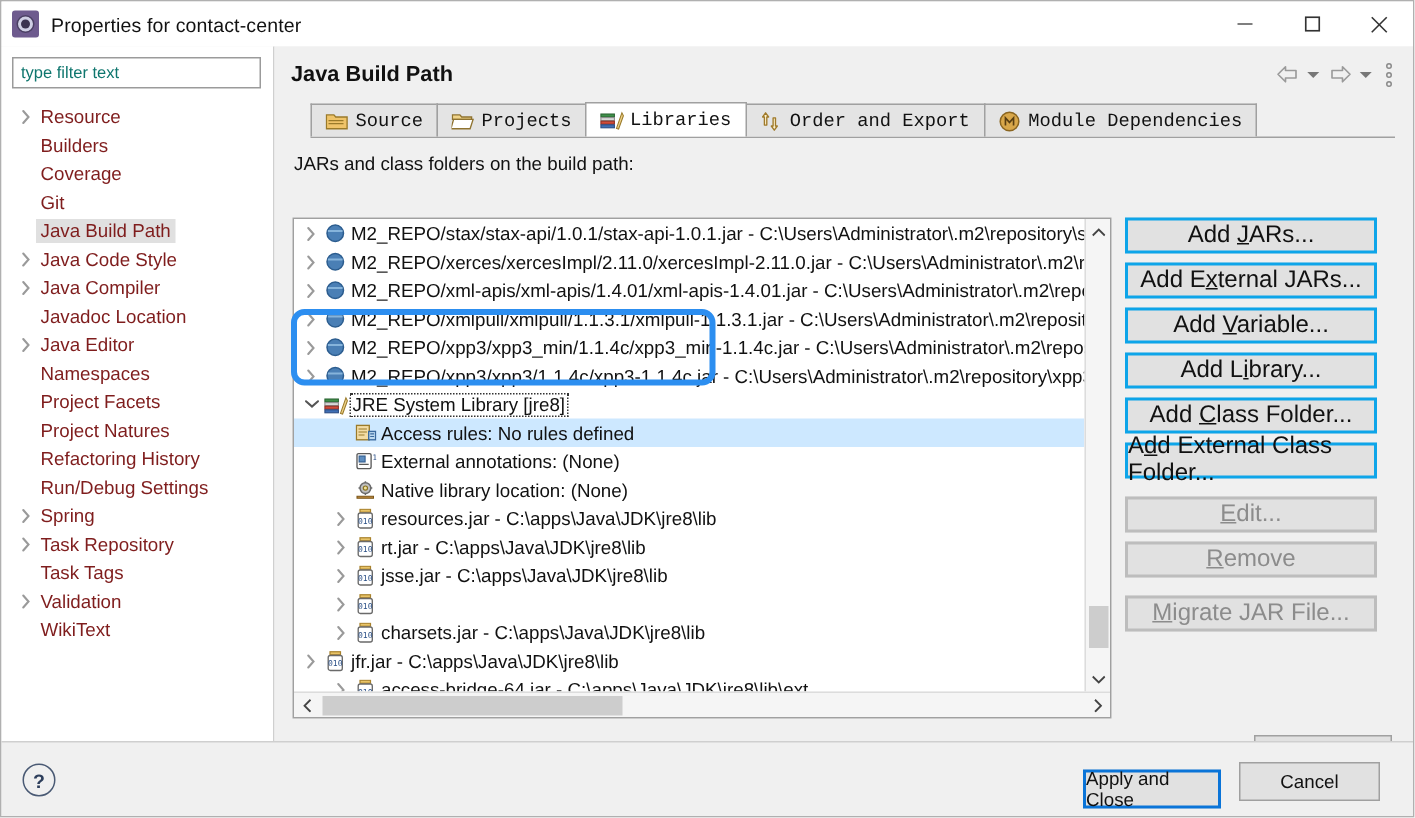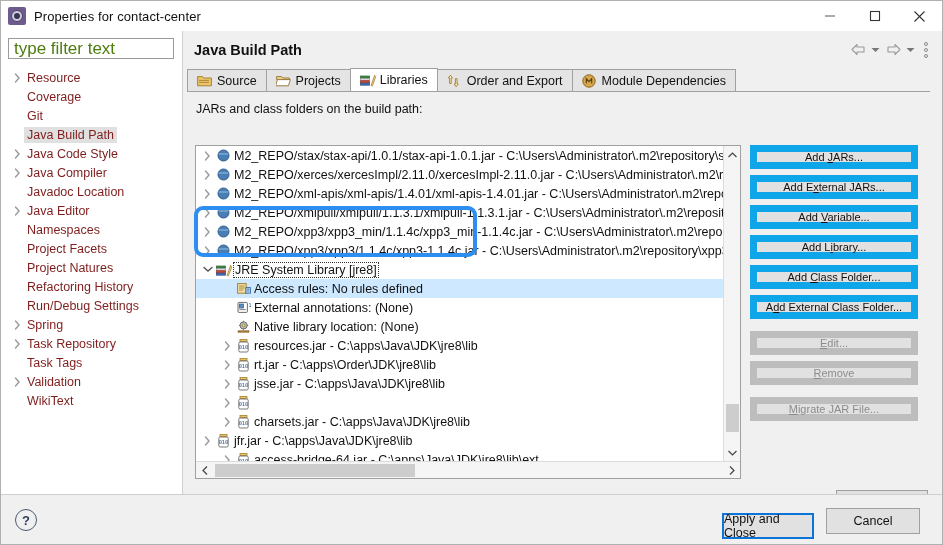--- a/index.html
+++ b/index.html
@@ -21,40 +21,40 @@
   .title-icon .ring{position:absolute;left:3px;top:3px;width:12px;height:12px;border-radius:50%;background:#cfcfe4;border:1.5px solid #4a3f63;box-sizing:border-box;}
   .title-icon .dot{position:absolute;left:6px;top:6px;width:6px;height:6px;border-radius:50%;background:#3b3350;}
   .title-text{font-size:13px;color:#111;letter-spacing:.1px;}
   .wincontrols{margin-left:auto;display:flex;height:30px;}
   .wc{width:45px;height:30px;display:flex;align-items:center;justify-content:center;color:#444;font-size:13px;}
   .wc svg{display:block;}
 
   
   .leftpane{position:absolute;left:0;top:30px;width:182px;height:463px;background:#ffffff;border-right:1px solid #cfcfcf;box-sizing:border-box;}
   .filterbox{margin:7px 8px 0 7px;height:21px;border:1px solid #9b9b9b;background:#fff;display:flex;align-items:center;box-sizing:border-box;}
-  .filterbox span{padding-left:5px;color:#4d7c0f;font-size:17px;}
+  .filterbox span{padding-left:5px;color:#0f766e;font-size:11px;}
   .tree{margin-top:9px;}
   .tnode{height:19px;display:flex;align-items:center;padding-left:9px;cursor:default;white-space:nowrap;}
   .tarrow{width:14px;flex:0 0 14px;display:flex;align-items:center;justify-content:center;color:#8a8a8a;}
   .tarrow svg{display:block;}
   .tlabel{font-size:12.5px;color:#7f1d1d;padding:1px 3px;}
   .tnode.sel .tlabel{background:#e0e0e0;}
 
   
   .rightpane{position:absolute;left:182px;top:30px;width:759px;height:463px;background:#f0f0f0;box-sizing:border-box;}
   .pgheader{height:37px;display:flex;align-items:center;padding-left:11px;}
   .pgtitle{font-size:14.5px;font-weight:bold;color:#111;}
   .navbtns{margin-left:auto;display:flex;align-items:center;padding-right:8px;gap:1px;}
   .navarrow{width:20px;height:22px;display:flex;align-items:center;justify-content:center;}
   .navcaret{width:13px;height:22px;display:flex;align-items:center;justify-content:center;color:#666;}
   .navmenu{width:16px;height:22px;display:flex;flex-direction:column;align-items:center;justify-content:center;gap:2px;}
   .navmenu i{width:4px;height:4px;border:1px solid #8a8a8a;border-radius:50%;box-sizing:border-box;display:block;}
 
   
-  .tabstrip{position:relative;margin:0 12px 0 4px;height:23px;border-bottom:1px solid #a0a0a0;display:flex;align-items:flex-end;}
+  .tabstrip{position:relative;margin:0 12px 0 24px;height:23px;border-bottom:1px solid #a0a0a0;display:flex;align-items:flex-end;font-family:Liberation Mono, monospace;}
   .tab{height:22px;display:flex;align-items:center;gap:5px;padding:0 9px;border:1px solid #a0a0a0;border-bottom:none;background:#e4e4e4;font-size:12.5px;color:#111;box-sizing:border-box;margin-right:-1px;position:relative;}
   .tab.active{background:#ffffff;height:23px;z-index:2;color:#111;}
   .tabico{width:15px;height:14px;position:relative;flex:0 0 15px;}
 
   .listlabel{margin:10px 0 3px 13px;font-size:12.5px;color:#111;}
 
   
   .treebox{position:absolute;left:12px;top:114px;width:546px;height:334px;border:1px solid #a0a0a0;background:#fff;box-sizing:border-box;overflow:hidden;}
   .treeinner{position:absolute;left:0;top:0;right:17px;top:0;bottom:17px;overflow:hidden;}
   .jrow{height:19px;display:flex;align-items:center;white-space:nowrap;font-size:12.5px;color:#111;padding-left:4px;}
@@ -70,21 +70,21 @@
   .vsb .arr.bot{position:absolute;bottom:0;left:0;}
   .vsb .thumb{position:absolute;left:2px;width:13px;background:#cdcdcd;}
   
   .hsb{position:absolute;left:0;bottom:0;right:0;height:17px;background:#f5f5f5;border-top:1px solid #dcdcdc;box-sizing:border-box;}
   .hsb .arr{position:absolute;top:0;width:17px;height:17px;display:flex;align-items:center;justify-content:center;color:#5a5a5a;font-size:10px;}
   .hsb .arr.l{left:0;} .hsb .arr.r{right:0;}
   .hsb .thumb{position:absolute;top:2px;left:19px;width:200px;height:13px;background:#cdcdcd;}
 
   
   .btncol{position:absolute;left:567px;top:114px;width:168px;}
-  .ebtn{width:168px;height:24px;margin-bottom:6px;border:7px solid #0ea5e9;background:#e1e1e1;font-size:11px;color:#111;display:flex;align-items:center;justify-content:center;box-sizing:border-box;}
+  .ebtn{width:168px;height:24px;margin-bottom:6px;border:2px solid #0ea5e9;background:#e1e1e1;font-size:16px;color:#111;display:flex;align-items:center;justify-content:center;box-sizing:border-box;}
   .ebtn u{text-decoration:underline;}
   .ebtn.disabled{color:#8c8c8c;background:#e1e1e1;border-color:#bdbdbd;}
   .ebtn.gap{margin-top:12px;}
 
   .applywrap{position:absolute;right:14px;top:459px;}
   .applybtn{width:92px;height:25px;border:1px solid #a0a0a0;background:#e1e1e1;font-size:12.5px;display:flex;align-items:center;justify-content:center;box-sizing:border-box;}
 
   
   .footer{position:absolute;left:0;top:493px;width:941px;height:50px;background:#f0f0f0;border-top:1px solid #cfcfcf;box-sizing:border-box;}
   .helpico{position:absolute;left:14px;top:14px;width:22px;height:22px;border:1.6px solid #4a5a74;border-radius:50%;display:flex;align-items:center;justify-content:center;color:#2e3f5c;font-size:13px;font-weight:bold;box-sizing:border-box;}
@@ -134,20 +134,24 @@
         <div class="tnode">
           <div class="tarrow">
             <svg width="7" height="10" viewBox="0 0 7 10">
               <path d="M1.5 1 L5 5 L1.5 9" fill="none" stroke="#9a9a9a" stroke-width="1.4" stroke-linecap="round"></path>
             </svg>
           </div>
           <div class="tlabel">Resource</div>
         </div>
         <div class="tnode">
           <div class="tarrow"></div>
+          <div class="tlabel">Builders</div>
+        </div>
+        <div class="tnode">
+          <div class="tarrow"></div>
           <div class="tlabel">Coverage</div>
         </div>
         <div class="tnode">
           <div class="tarrow"></div>
           <div class="tlabel">Git</div>
         </div>
         <div class="tnode sel">
           <div class="tarrow"></div>
           <div class="tlabel">Java Build Path</div>
         </div>
@@ -471,21 +475,21 @@
                 <path d="M1.5 1 L5 5 L1.5 9" fill="none" stroke="#9a9a9a" stroke-width="1.4" stroke-linecap="round"></path>
               </svg>
             </div>
             <div class="jico">
               <svg width="13" height="14" viewBox="0 0 13 14">
                 <rect x="3" y="0.5" width="7" height="2" fill="#e8c468" stroke="#a9822c" stroke-width=".8"></rect>
                 <rect x="1.8" y="3" width="9.4" height="10" rx="1.4" fill="#fff" stroke="#6a6a6a" stroke-width=".9"></rect>
                 <text x="6.5" y="10" font-size="5.4" text-anchor="middle" fill="#2a4f86" font-family="monospace">010</text>
               </svg>
             </div>
-            <div class="jtext">rt.jar - C:\apps\Order\JDK\jre8\lib</div>
+            <div class="jtext">rt.jar - C:\apps\Java\JDK\jre8\lib</div>
           </div>
           <div class="jrow" style="padding-left: 24px;">
             <div class="jarrow">
               <svg width="7" height="10" viewBox="0 0 7 10">
                 <path d="M1.5 1 L5 5 L1.5 9" fill="none" stroke="#9a9a9a" stroke-width="1.4" stroke-linecap="round"></path>
               </svg>
             </div>
             <div class="jico">
               <svg width="13" height="14" viewBox="0 0 13 14">
                 <rect x="3" y="0.5" width="7" height="2" fill="#e8c468" stroke="#a9822c" stroke-width=".8"></rect>

